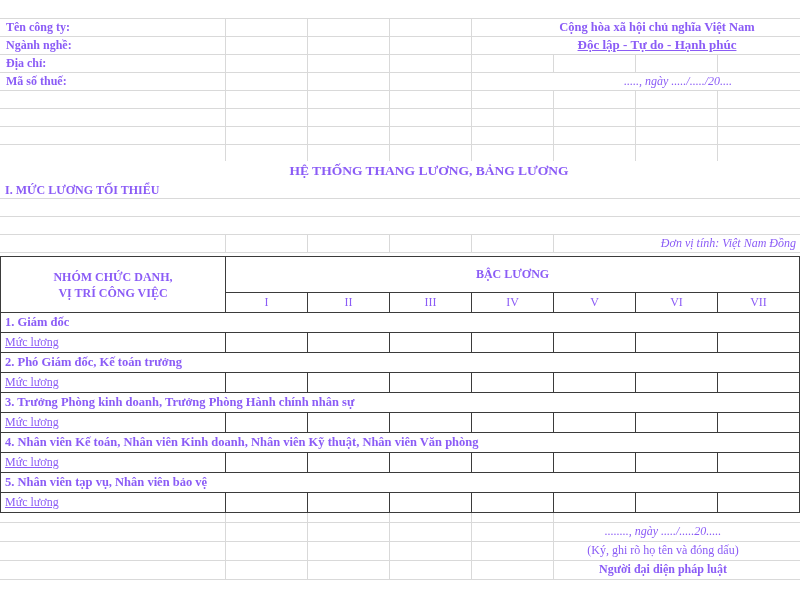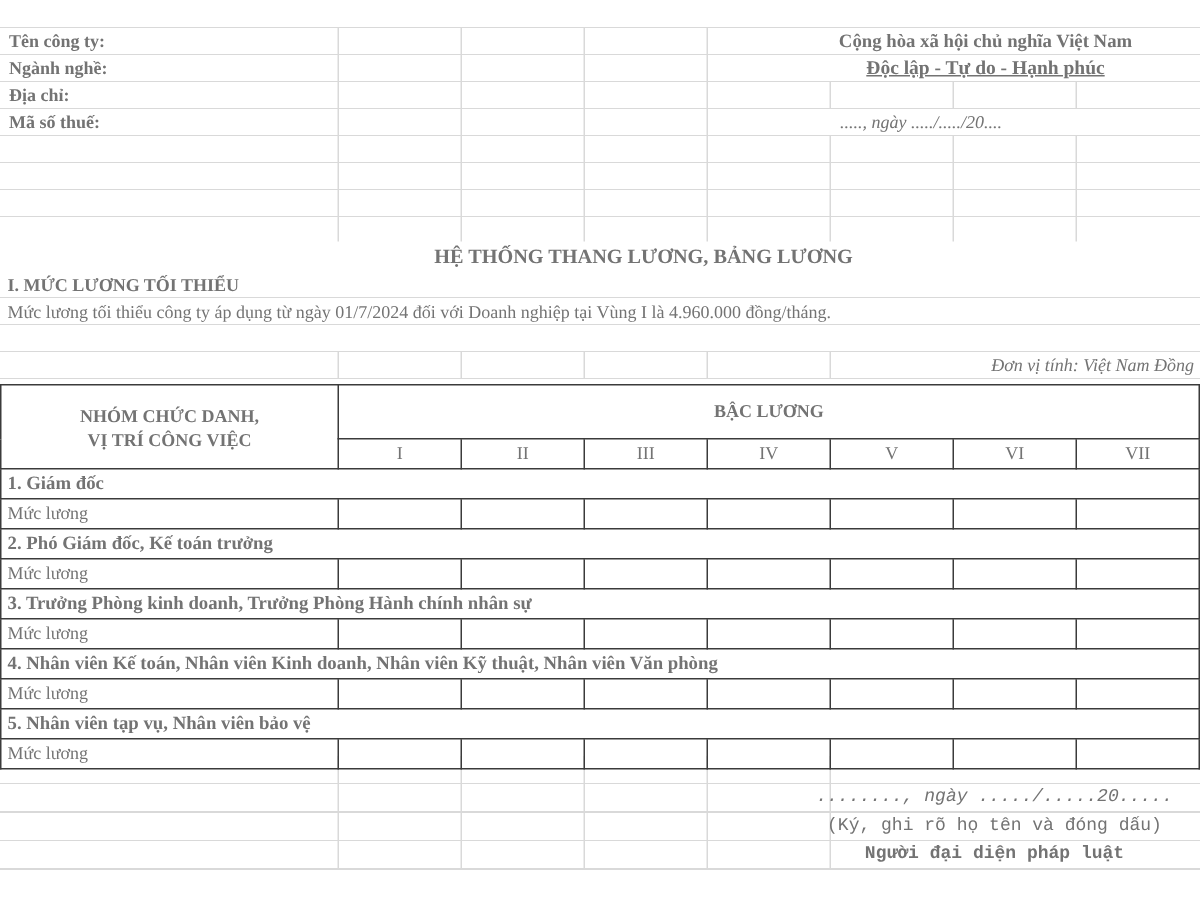--- a/index.html
+++ b/index.html
@@ -1,52 +1,52 @@
 <!DOCTYPE html>
 <html><head>
 <meta charset="utf-8">
 <style>
   html,body { margin:0; padding:0; }
   #sheet {
     position:relative; width:800px; height:600px; background:#ffffff;
     font-family:"Liberation Serif","DejaVu Serif",serif;
-    font-size:12px; color:#737373; overflow:hidden;
+    font-size:12px; color:#8b5cf6; overflow:hidden;
   }
   
   .hgrid { position:absolute; left:0; width:800px; pointer-events:none; }
   #hgrid-top { top:18px; height:236px;
     background-image:repeating-linear-gradient(to bottom,#d9d9d9 0 1px,transparent 1px 18px); }
   #hgrid-bottom { top:504px; height:77px;
     background-image:repeating-linear-gradient(to bottom,transparent 0 18px,#d9d9d9 18px 19px); }
   .vgrid { position:absolute; background-repeat:no-repeat; background-size:1px 100%; pointer-events:none; }
   
   .co-label { position:absolute; left:6px; height:18px; line-height:18px; font-weight:bold; }
   
   #gov-block { position:absolute; left:516px; top:19px; width:282px; text-align:center; }
   #gov-line1 { height:17px; line-height:17px; font-weight:bold; font-size:12.5px; }
   #gov-line2 { height:18px; line-height:18px; font-weight:bold; font-size:13px; text-decoration:underline;text-align:center; }
   #date-top { position:absolute; left:560px; top:72px; width:236px; height:18px; line-height:18px;
-    font-style:italic; text-align:left; }
+    font-style:italic; text-align:center; }
   
   #doc-title { position:absolute; left:0; top:161px; width:800px; height:20px; line-height:20px;
     text-align:center; font-weight:bold; font-size:13.5px; background:#fff;padding-left:29px; }
   .sec-head { position:absolute; left:5px; height:18px; line-height:18px; font-weight:bold; font-size:12px; }
   #sec1-body { position:absolute; left:5px; top:199px; height:18px; line-height:18px; }
   #unit-note { position:absolute; right:4px; top:234px; height:18px; line-height:18px; font-style:italic; }
   
   #salary-table { position:absolute; left:0; top:256px; border-collapse:collapse; table-layout:fixed; width:799px; }
   #salary-table td { border:1px solid #3b3b3b; padding:0 4px; overflow:hidden; white-space:nowrap; }
   #salary-table td.hdr { text-align:center; font-weight:bold; padding:0; }
   #salary-table td.lvl { text-align:center; padding:0; height:19px; }
   #salary-table td.cat { font-weight:bold; font-size:12.5px; height:19px; }
-  #salary-table td.lbl { height:19px; }
+  #salary-table td.lbl { height:19px;text-decoration:underline; }
   #salary-table td.cell { height:19px; }
   #col1-hdr { line-height:16px; }
   
-  #sign-block { position:absolute; left:540px; top:522px; width:246px; text-align:center;font-family:Liberation Mono, monospace; }
+  #sign-block { position:absolute; left:540px; top:522px; width:246px; text-align:center; }
   #sign-date { height:19px; line-height:19px; font-style:italic; }
   #sign-role { height:19px; line-height:19px; font-weight:bold; }
   #sign-note { height:19px; line-height:19px; }
 </style>
 </head>
 <body>
 
 <div id="sheet">
 
   <div id="hgrid-top" class="hgrid"></div>
@@ -76,21 +76,20 @@
   <div class="co-label" style="top:72px;">Mã số thuế:</div>
 
   <div id="gov-block">
     <div id="gov-line1">Cộng hòa xã hội chủ nghĩa Việt Nam</div>
     <div id="gov-line2">Độc lập - Tự do - Hạnh phúc</div>
   </div>
   <div id="date-top">....., ngày ...../...../20....</div>
 
   <div id="doc-title">HỆ THỐNG THANG LƯƠNG, BẢNG LƯƠNG</div>
   <div class="sec-head" style="top:181px;">I. MỨC LƯƠNG TỐI THIỂU</div>
-  <div id="sec1-body">Mức lương tối thiểu công ty áp dụng từ ngày 01/7/2024 đối với Doanh nghiệp tại Vùng I là 4.960.000 đồng/tháng.</div>
   <div id="unit-note">Đơn vị tính: Việt Nam Đồng</div>
 
   <table id="salary-table">
     <colgroup>
       <col style="width:225px">
         <col style="width:82px">
         <col style="width:82px">
         <col style="width:82px">
       <col style="width:82px">
         <col style="width:82px">

